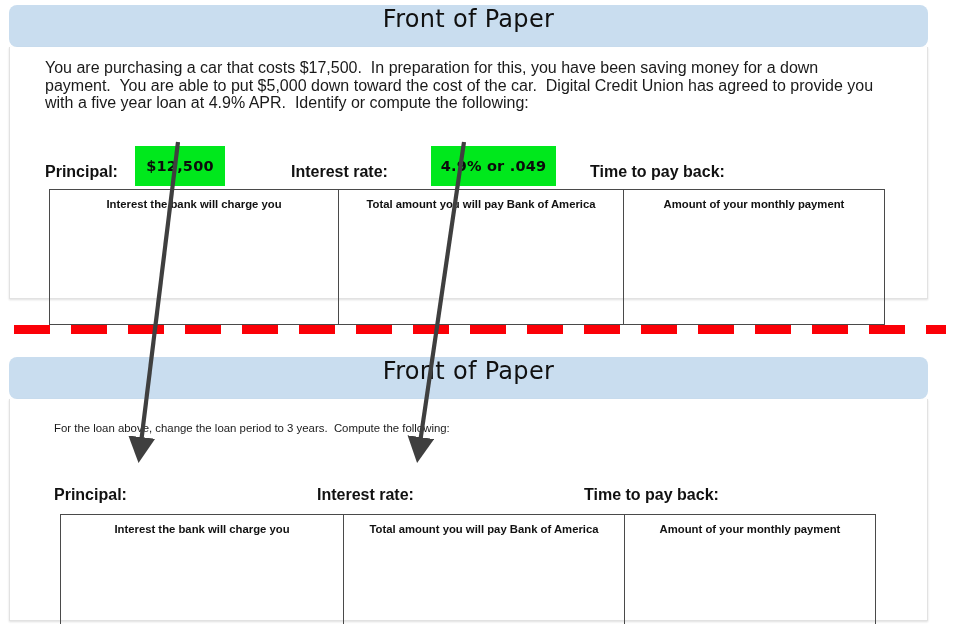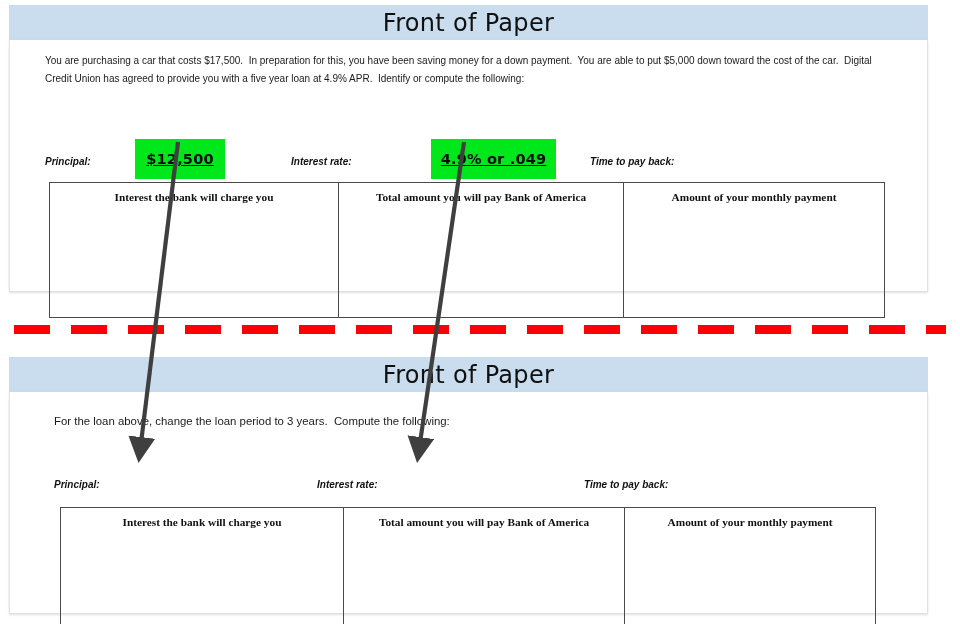--- a/index.html
+++ b/index.html
@@ -19,26 +19,27 @@
   .section {
     position: absolute;
     left: 9px;
     width: 919px;
   }
   #front-section { top: 5px; }
   #back-section  { top: 357px; }
 
   
   .banner {
-    height: 35px;
+    height: 42px;
     background: #c9ddef;
     display: flex;
-    align-items: center;
+    align-items: flex-start;
     justify-content: center;
     box-sizing: border-box;
+    border-radius: 8px;
   }
   .banner-title {
     font-family: "DejaVu Sans", sans-serif;
     font-size: 24px;
     font-weight: 400;
     letter-spacing: 0.3px;
     color: #101010;
   }
 
   
@@ -50,57 +51,55 @@
     box-shadow: 0 1px 2px rgba(0,0,0,0.13);
     position: relative;
   }
   #front-panel { height: 252px; }
   #back-panel  { height: 222px; }
 
   
   .prose {
     position: absolute;
     font-family: "Liberation Sans", sans-serif;
-    font-size: 10px;
+    font-size: 16px;
     color: #1a1a1a;
     line-height: 17.5px;
     white-space: pre-wrap;
   }
   #front-prose {
     left: 35px;
     top: 12px;
     width: 830px;
   }
   #back-prose {
     left: 44px;
     top: 21px;
     width: 700px;
     font-size: 11.4px;
   }
 
   
   .field-label {
     position: absolute;
     font-family: "Liberation Sans", sans-serif;
-    font-size: 10px;
+    font-size: 16px;
     font-weight: bold;
     color: #111111;
     white-space: nowrap;
-    font-style: italic;
   }
 
   
   .highlight {
     position: absolute;
     background: #00e81c;
     display: flex;
     align-items: center;
     justify-content: center;
     box-sizing: border-box;
-    text-decoration: underline;
   }
   .handwriting {
     font-family: "DejaVu Sans", sans-serif;
     font-size: 14.5px;
     font-weight: 700;
     color: #0b0b0b;
     letter-spacing: 0.2px;
     white-space: nowrap;
   }
 
@@ -110,21 +109,21 @@
     border-collapse: collapse;
     table-layout: fixed;
     background: transparent;
   }
   .answer-table td {
     border: 1px solid #4a4a4a;
     vertical-align: top;
     padding: 0;
   }
   .col-head {
-    font-family: Liberation Serif, serif;
+    font-family: Liberation Sans, sans-serif;
     font-size: 11.3px;
     font-weight: bold;
     color: #111111;
     text-align: center;
     padding-top: 7px;
     line-height: 14px;
   }
 
   
   #divider {

